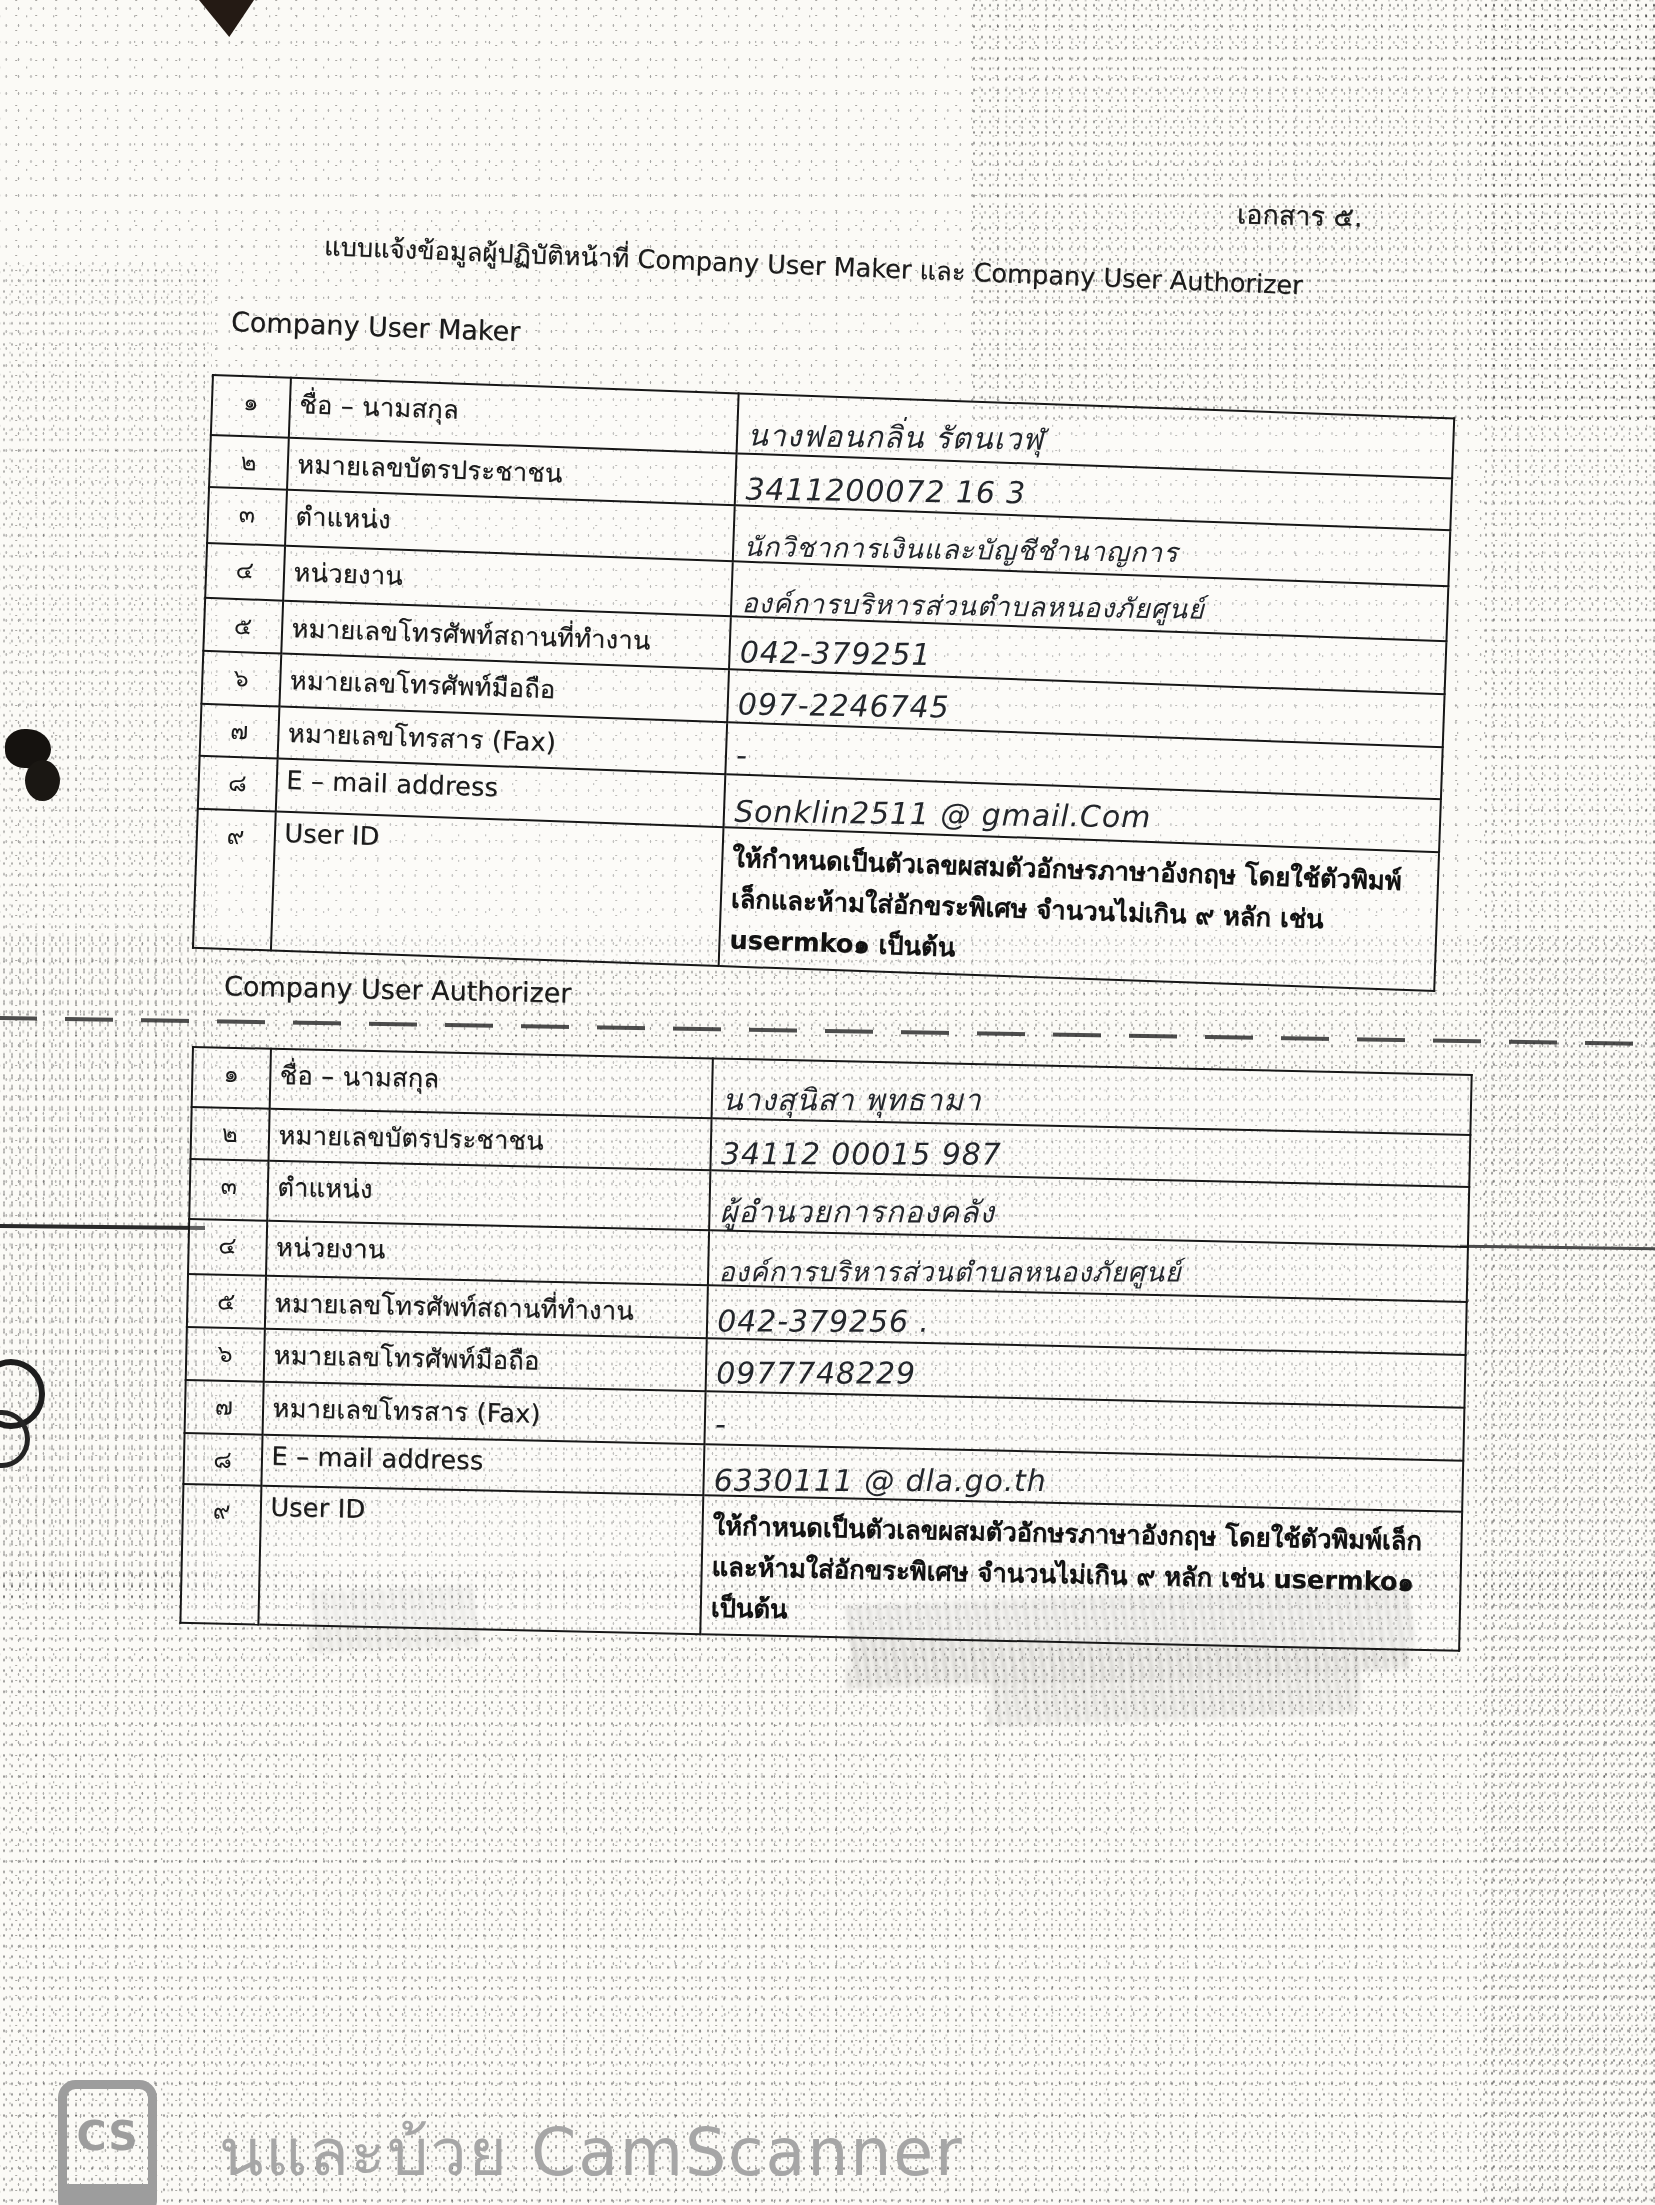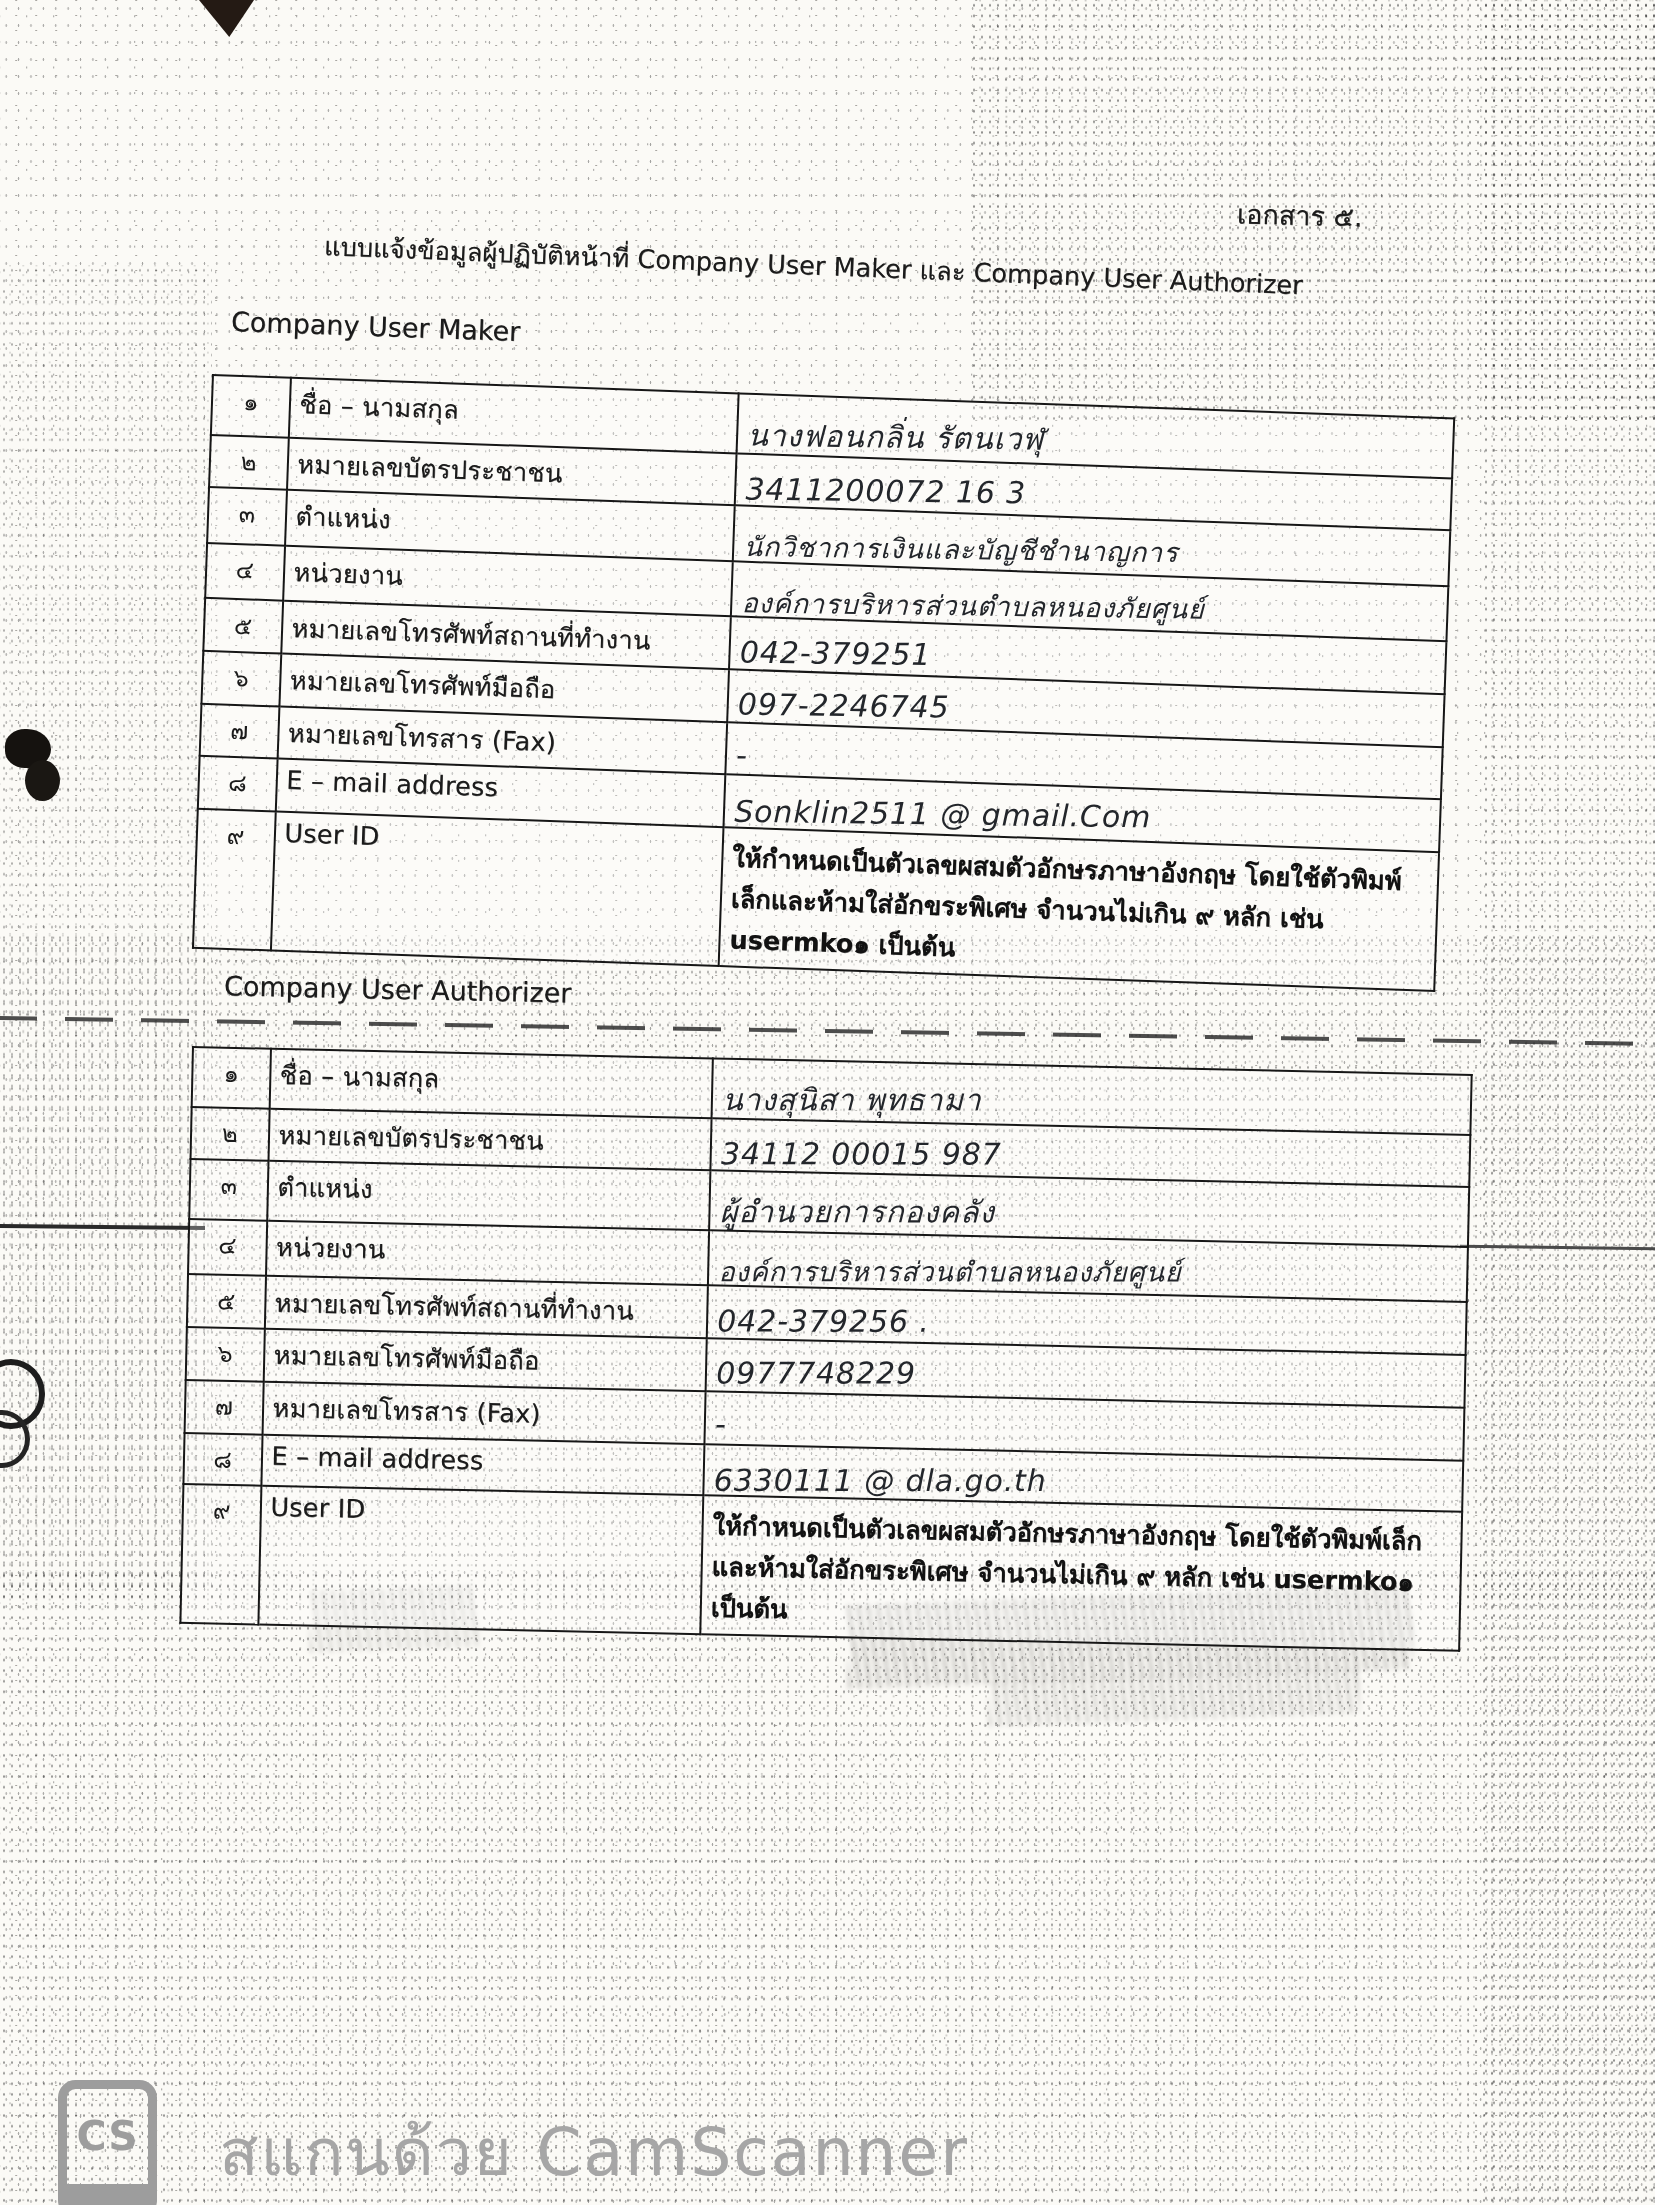--- a/index.html
+++ b/index.html
@@ -231,14 +231,14 @@
           </td>
     </tr>
   </tbody>
     </table>
 </div>
 
 <div class="cs-logo">
   <div class="cs-text">CS</div>
   <div class="bar"></div>
 </div>
-<div class="wm-text">สแกนด้วย CamScanner</div>
+<div class="wm-text">นและบ้วย CamScanner</div>
 
 
 </body></html>

